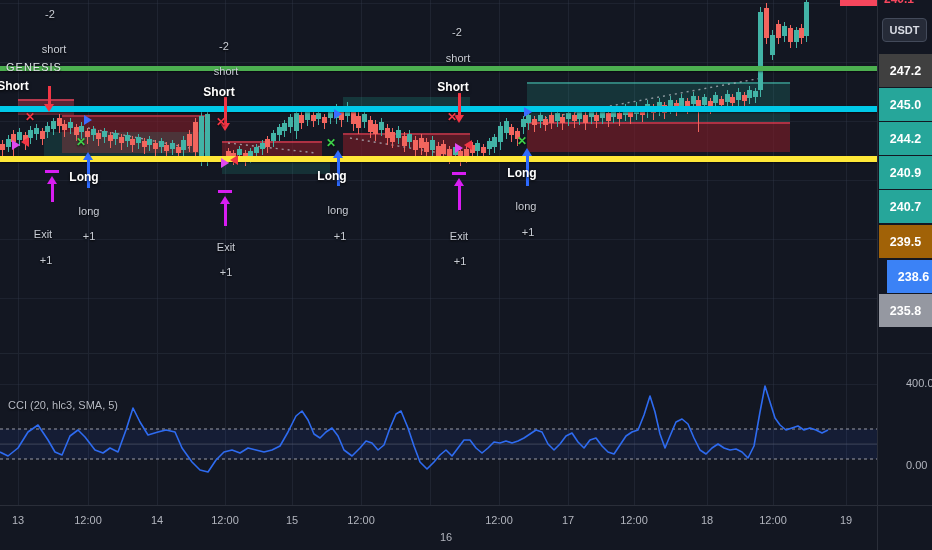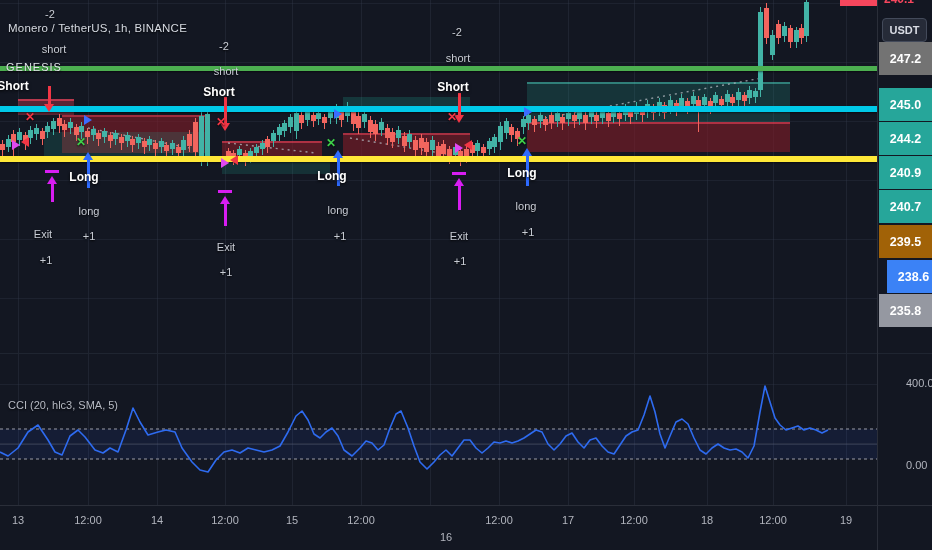--- a/index.html
+++ b/index.html
@@ -423,28 +423,27 @@
       <div class="mk-label" style="left: 460px; top: 255px;">+1</div>
       <div style="position: absolute; left: 524px; top: 107px; width: 0px; height: 0px; border-top: 5px solid transparent; border-bottom: 5px solid transparent; border-left: 8px solid rgb(59, 108, 255); z-index: 40;"></div>
       <div class="mk-x" style="left: 522px; top: 141px; color: rgb(62, 207, 73);">✕</div>
       <div style="position: absolute; left: 522px; top: 148px; width: 0px; height: 0px; border-left: 5px solid transparent; border-right: 5px solid transparent; border-bottom: 8px solid rgb(46, 107, 255); z-index: 40;"></div>
       <div style="position: absolute; left: 526px; top: 155px; width: 3px; height: 31px; background: rgb(46, 107, 255); z-index: 40;"></div>
       <div class="mk-bold" style="left: 522px; top: 166px;">Long</div>
       <div class="mk-label" style="left: 526px; top: 200px;">long</div>
       <div class="mk-label" style="left: 528px; top: 226px;">+1</div>
     </div>
 
-  <div class="symbol-title">Monero / TetherUS, 1h, BINANCE</div>
   <div class="genesis">GENESIS</div>
   <div class="cci-title">CCI (20, hlc3, SMA, 5)</div>
 
   <div id="price-scale">
     <div class="clipped-price">240.1</div>
     <div class="usdt-badge">USDT</div>
-  <div class="pslabel" style="top: 42px; background: #737373; left: 2px;">247.2</div>
+  <div class="pslabel" style="top: 54px; background: #404040; left: 2px;">247.2</div>
       <div class="pslabel" style="top: 88px; background: rgb(38, 166, 154); left: 2px;">245.0</div>
       <div class="pslabel" style="top: 122px; background: rgb(38, 166, 154); left: 2px;">244.2</div>
       <div class="pslabel" style="top: 156px; background: rgb(38, 166, 154); left: 2px;">240.9</div>
       <div class="pslabel" style="top: 190px; background: rgb(38, 166, 154); left: 2px;">240.7</div>
       <div class="pslabel" style="top: 225px; background: #a16207; left: 2px;">239.5</div>
       <div class="pslabel" style="top: 260px; background: #3b82f6; left: 10px;">238.6</div>
       <div class="pslabel" style="top: 294px; background: rgb(149, 152, 161); left: 2px;">235.8</div>
       <div class="cci-axis-label" style="top: 377px; left: 9px;">400.00</div>
       <div class="cci-axis-label" style="top: 459px; left: 9px;">0.00</div>
     </div>

